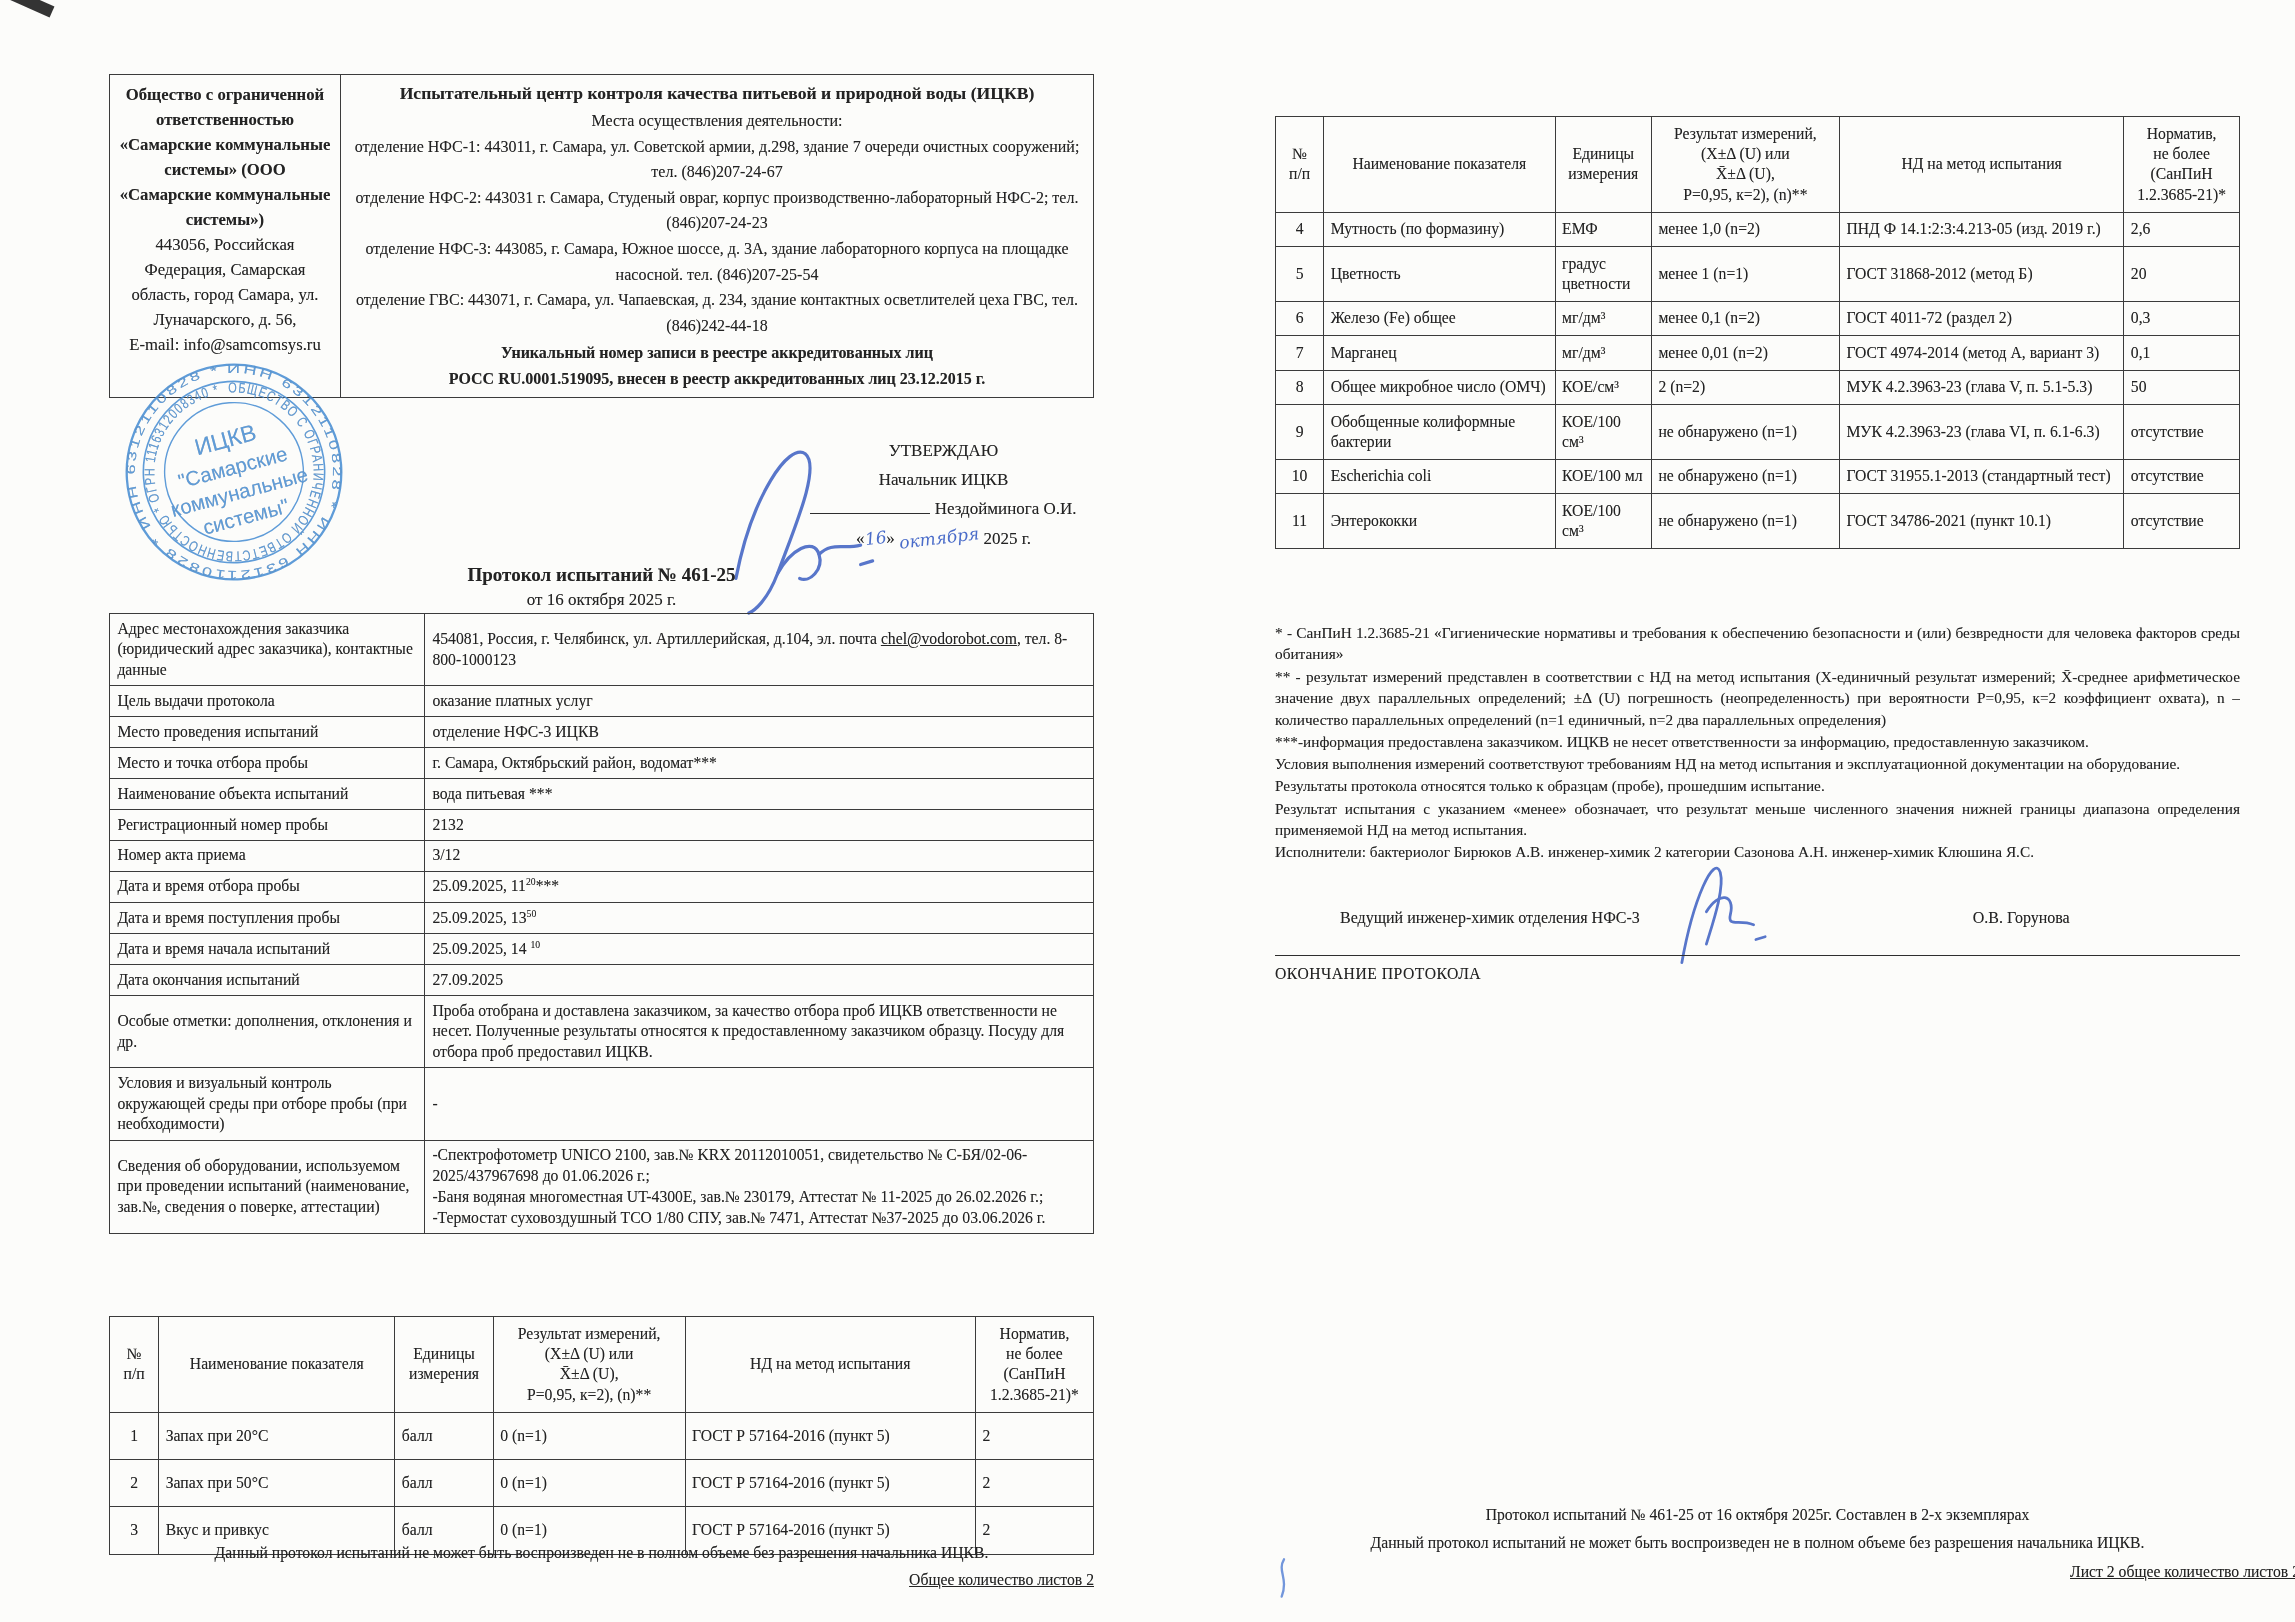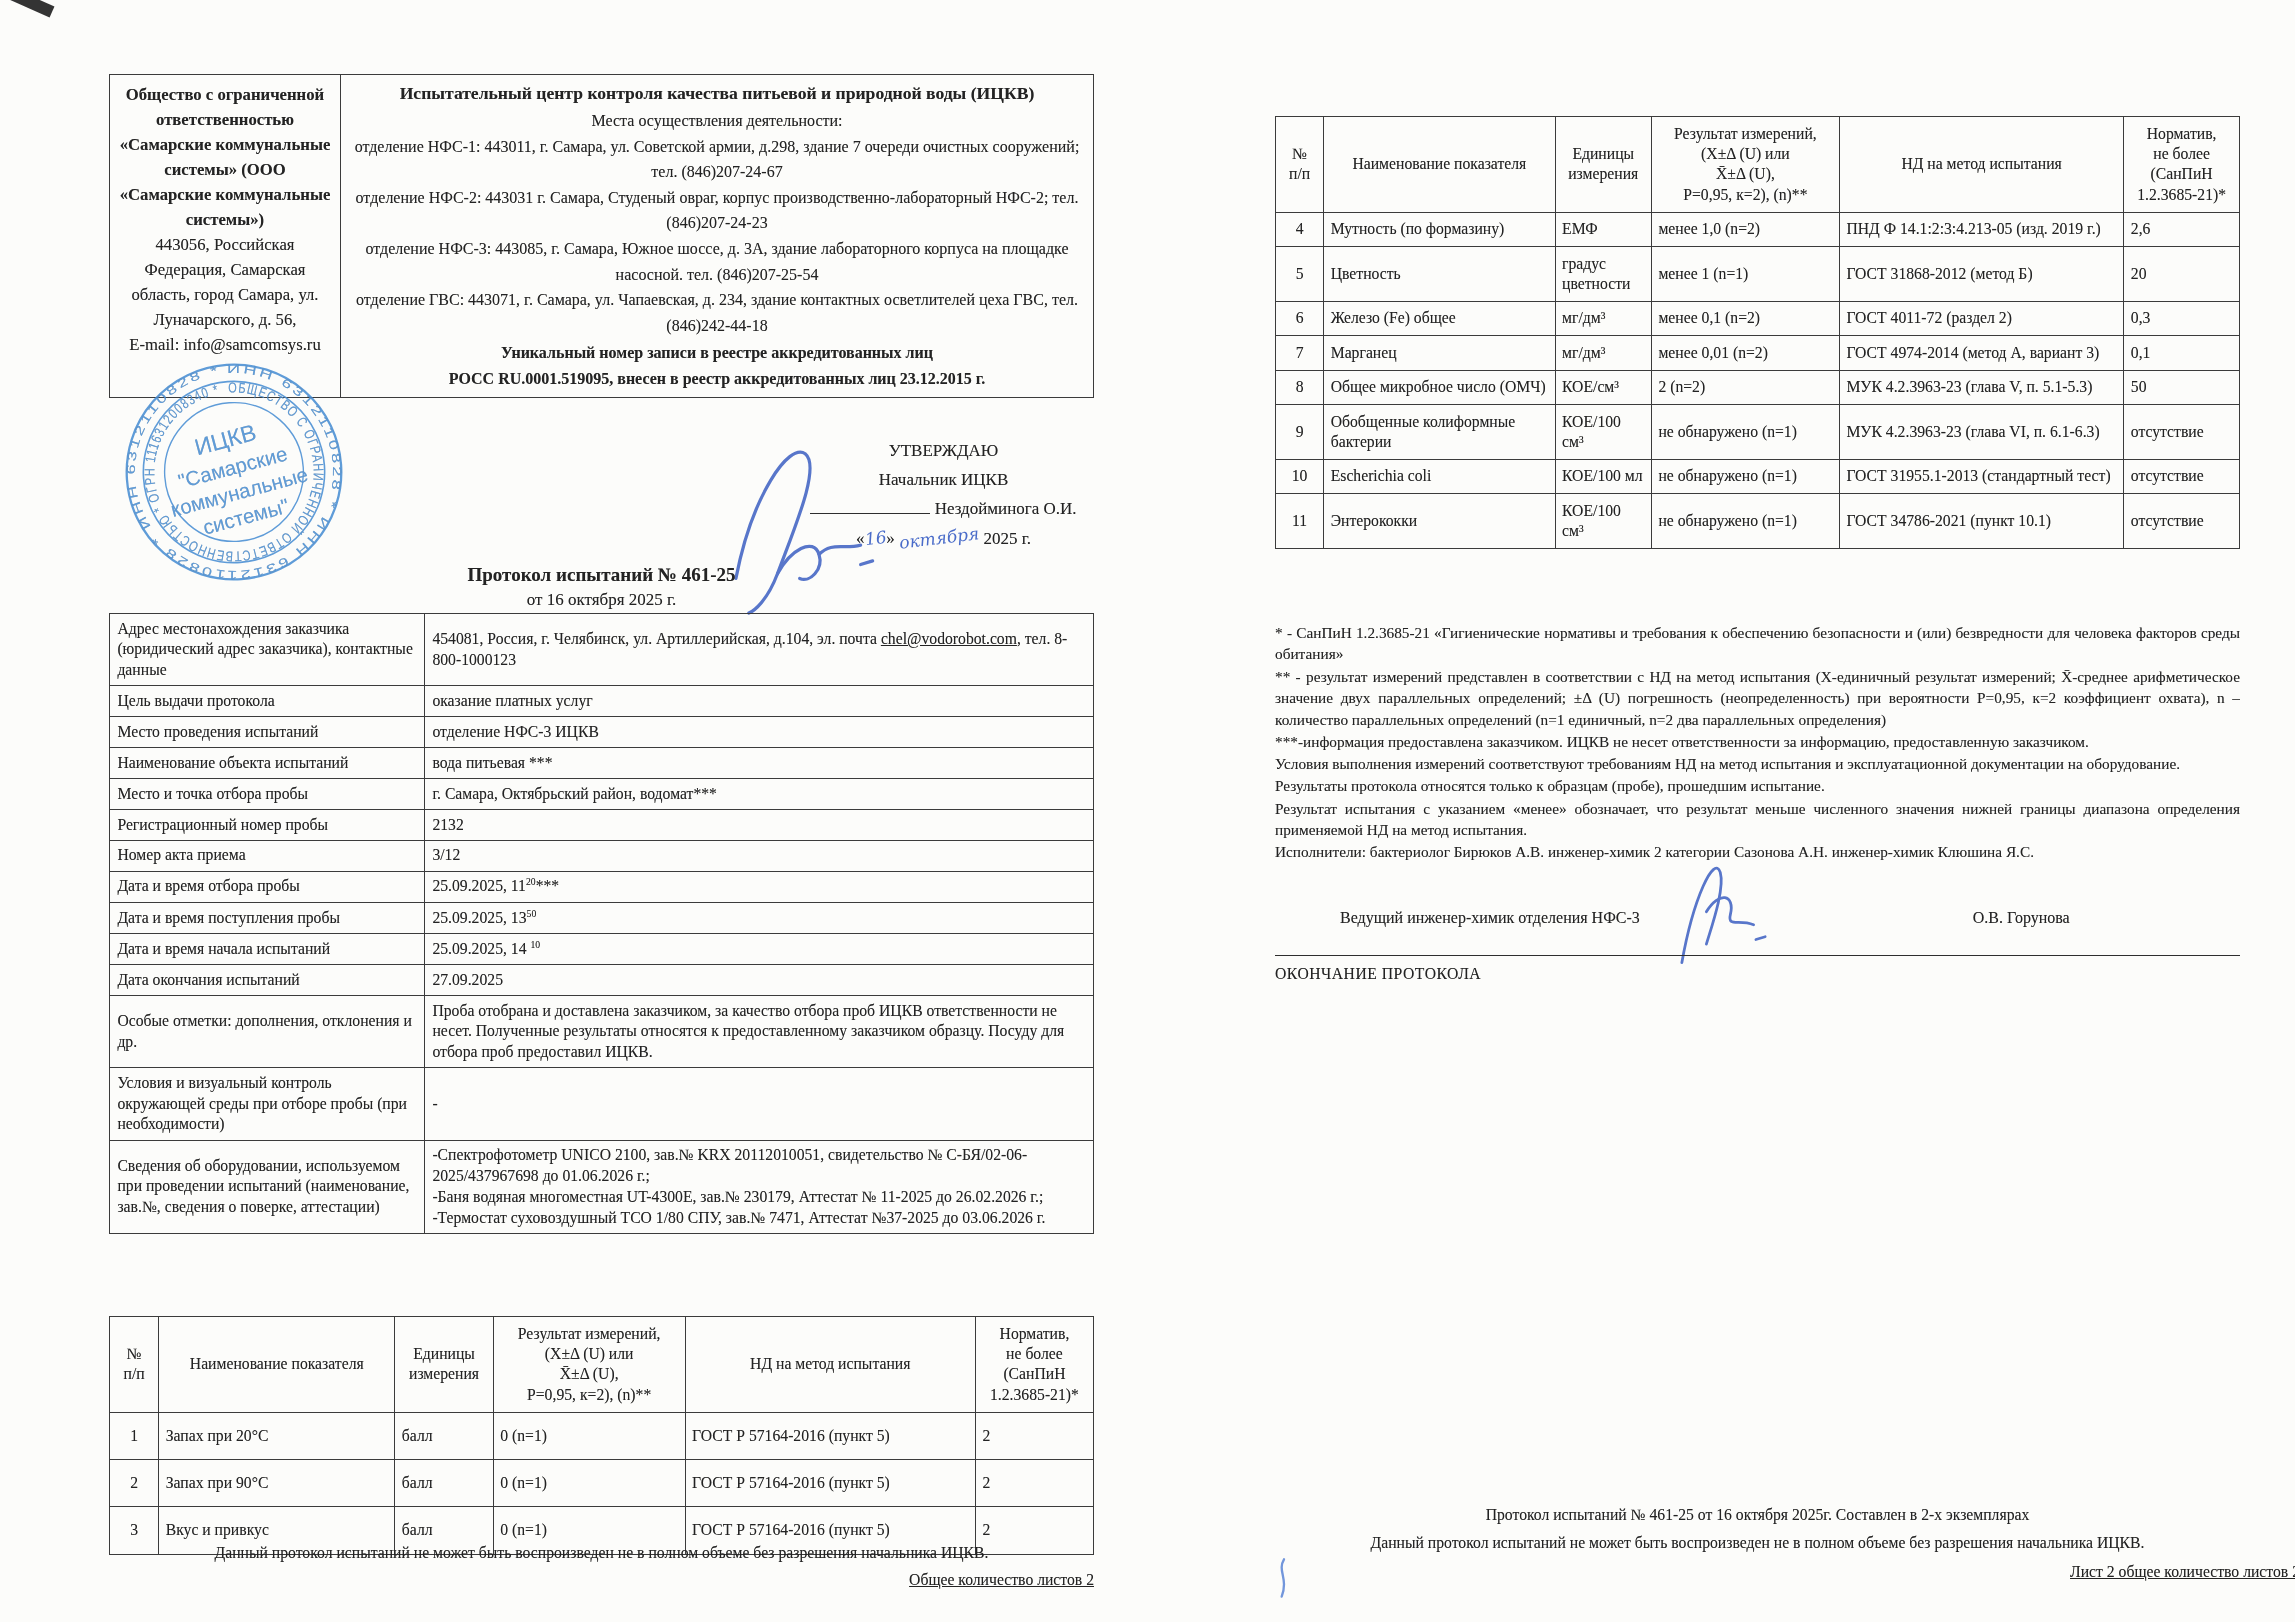--- a/index.html
+++ b/index.html
@@ -156,26 +156,26 @@
       </tr>
       <tr>
         <td class="dl">Цель выдачи протокола</td>
         <td class="dv"><span>оказание платных услуг</span></td>
       </tr>
       <tr>
         <td class="dl">Место проведения испытаний</td>
         <td class="dv"><span>отделение НФС-3 ИЦКВ</span></td>
       </tr>
       <tr>
+        <td class="dl">Место и точка отбора пробы</td>
+        <td class="dv"><span>г. Самара, Октябрьский район, водомат***</span></td>
+      </tr>
+      <tr>
         <td class="dl">Наименование объекта испытаний</td>
         <td class="dv"><span>вода питьевая ***</span></td>
-      </tr>
-      <tr>
-        <td class="dl">Место и точка отбора пробы</td>
-        <td class="dv"><span>г. Самара, Октябрьский район, водомат***</span></td>
       </tr>
       <tr>
         <td class="dl">Регистрационный номер пробы</td>
         <td class="dv"><span>2132</span></td>
       </tr>
       <tr>
         <td class="dl">Номер акта приема</td>
         <td class="dv"><span>3/12</span></td>
       </tr>
       <tr>
@@ -242,21 +242,21 @@
       <tr>
         <td class="c-num">1</td>
         <td>Запах при 20°С</td>
         <td>балл</td>
         <td>0 (n=1)</td>
         <td>ГОСТ Р 57164-2016 (пункт 5)</td>
         <td>2</td>
       </tr>
       <tr>
         <td class="c-num">2</td>
-        <td>Запах при 90°С</td>
+        <td>Запах при 50°С</td>
         <td>балл</td>
         <td>0 (n=1)</td>
         <td>ГОСТ Р 57164-2016 (пункт 5)</td>
         <td>2</td>
       </tr>
       <tr>
         <td class="c-num">3</td>
         <td>Вкус и привкус</td>
         <td>балл</td>
         <td>0 (n=1)</td>

